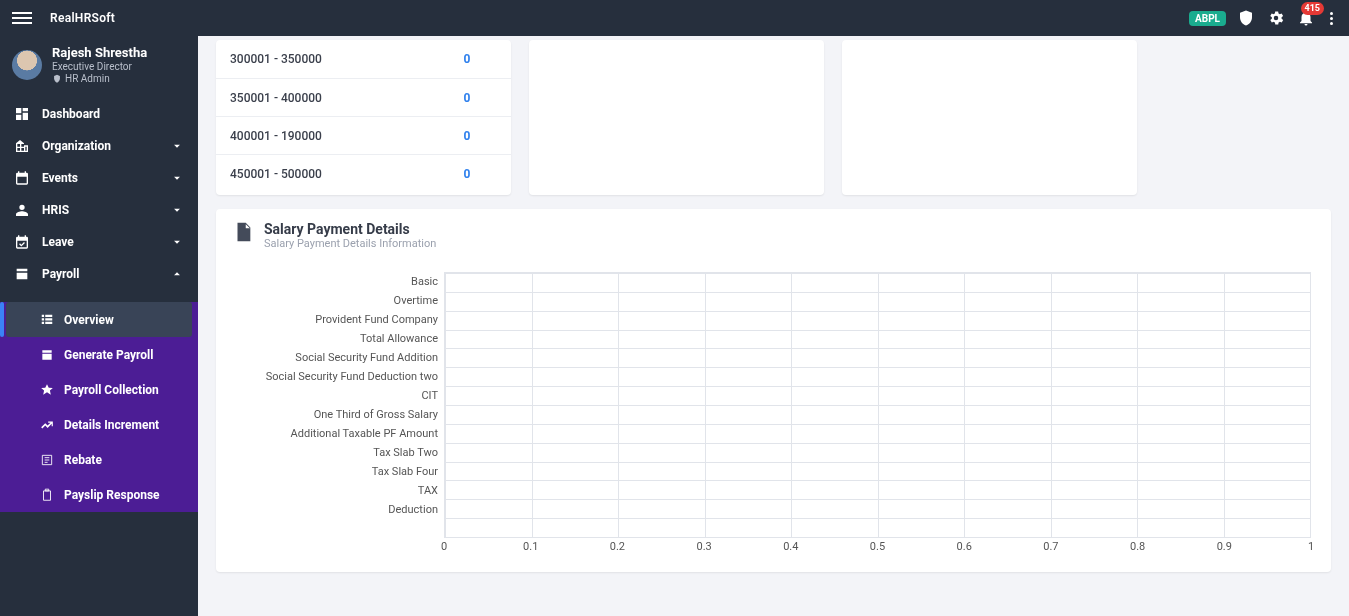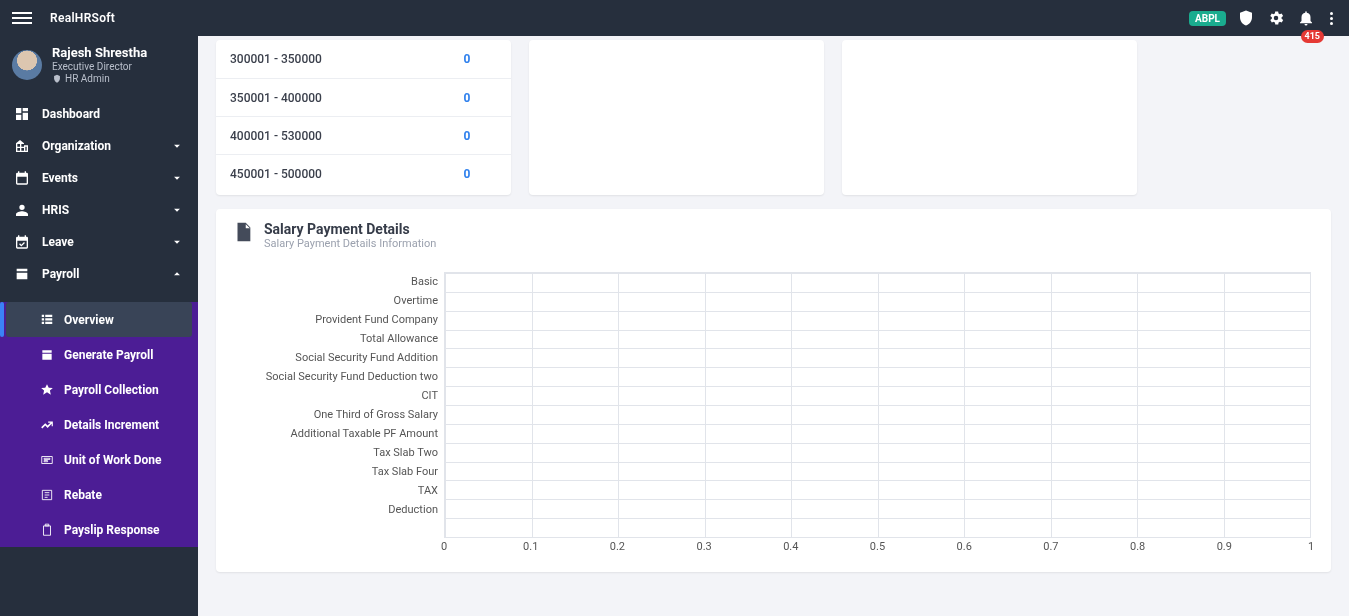--- a/index.html
+++ b/index.html
@@ -9,21 +9,21 @@
   .header { position: fixed; top:0; left:0; right:0; height: 36px; background: #262f3d; display:flex; align-items:center; padding: 0 12px; z-index:100; color:#fff; }
   .header .menu-btn { width:20px; height:20px; display:flex; flex-direction:column; justify-content:center; gap:3px; cursor:pointer; margin-right:18px;}
   .header .menu-btn span { display:block; height:2px; background:#fff; width:100%; }
   .header .brand { font-size:12px; font-weight:600; letter-spacing:0.3px; }
   .header .spacer { flex:1; }
   .header .hdr-right { display:flex; align-items:center; gap:10px; }
   .hdr-badge { background:#1aac8f; color:#fff; font-size:10px; font-weight:700; padding:2px 6px; border-radius:4px; }
   .hdr-icon { width:20px; height:20px; display:flex; align-items:center; justify-content:center; cursor:pointer; position:relative; }
   .hdr-icon svg { width:18px; height:18px; fill:#fff; }
   .noti { position:relative; }
-  .noti-badge { position:absolute; top:-6px; right:-8px; background:#e53935; color:#fff; font-size:9px; font-weight:700; padding:0 4px; border-radius:8px; line-height:13px; min-width:20px; text-align:center;margin-top:28px; }
+  .noti-badge { position:absolute; top:-6px; right:-8px; background:#e53935; color:#fff; font-size:9px; font-weight:700; padding:0 4px; border-radius:8px; line-height:13px; min-width:20px; text-align:center; }
   .dots { display:flex; flex-direction:column; gap:2px; padding:0 4px; cursor:pointer;}
   .dots span { width:3px; height:3px; background:#fff; border-radius:50%; }
   
   
   .sidebar { position:fixed; top:36px; left:0; bottom:0; width:198px; background:#262f3d; color:#fff; overflow-y:auto; }
   .sidebar::-webkit-scrollbar{width:0;}
   .user-block { display:flex; align-items:center; padding:10px 12px; gap:10px; }
   .avatar { width:30px; height:30px; border-radius:50%; background: radial-gradient(circle at 50% 35%, #dcc6b0 0 40%, #5a7ba3 41% 100%); flex-shrink:0; }
   .user-info .uname { font-size:13px; font-weight:700; line-height:1.1; }
   .user-info .urole { font-size:10px; color:#b9bfcb; line-height:1.3; }
@@ -214,28 +214,20 @@
         <div class="sub-icon">
             <svg viewBox="0 0 24 24">
               <path d="M4 18l5-5 4 4 7-7v4h2V6h-8v2h4l-5 5-4-4-7 7 2 2z"></path>
             </svg>
           </div>
         <span>Details Increment</span>
       </div>
       <div class="sub-item">
         <div class="sub-icon">
             <svg viewBox="0 0 24 24">
-              <path d="M3 6h18v12H3V6zm4 3h10v2H7V9zm0 4h6v2H7v-2z" fill="none" stroke="#fff" stroke-width="1.5"></path>
-            </svg>
-          </div>
-        <span>Unit of Work Done</span>
-      </div>
-      <div class="sub-item">
-        <div class="sub-icon">
-            <svg viewBox="0 0 24 24">
               <path d="M4 4h16v16H4V4zm4 4h8M8 12h8M8 16h5" fill="none" stroke="#fff" stroke-width="1.5"></path>
             </svg>
           </div>
         <span>Rebate</span>
       </div>
       <div class="sub-item">
         <div class="sub-icon">
             <svg viewBox="0 0 24 24">
               <path d="M9 2h6v3H9V2zM6 5h12v16H6V5z" fill="none" stroke="#fff" stroke-width="1.5"></path>
             </svg>
@@ -251,21 +243,21 @@
     <div class="card ranges">
       <div class="range-row">
         <div class="range-label">300001 - 350000</div>
         <div class="range-val">0</div>
       </div>
       <div class="range-row">
         <div class="range-label">350001 - 400000</div>
         <div class="range-val">0</div>
       </div>
       <div class="range-row">
-        <div class="range-label">400001 - 530000</div>
+        <div class="range-label">400001 - 190000</div>
         <div class="range-val">0</div>
       </div>
       <div class="range-row">
         <div class="range-label">450001 - 500000</div>
         <div class="range-val">0</div>
       </div>
     </div>
     <div class="card empty"></div>
     <div class="card empty"></div>
   </div>

